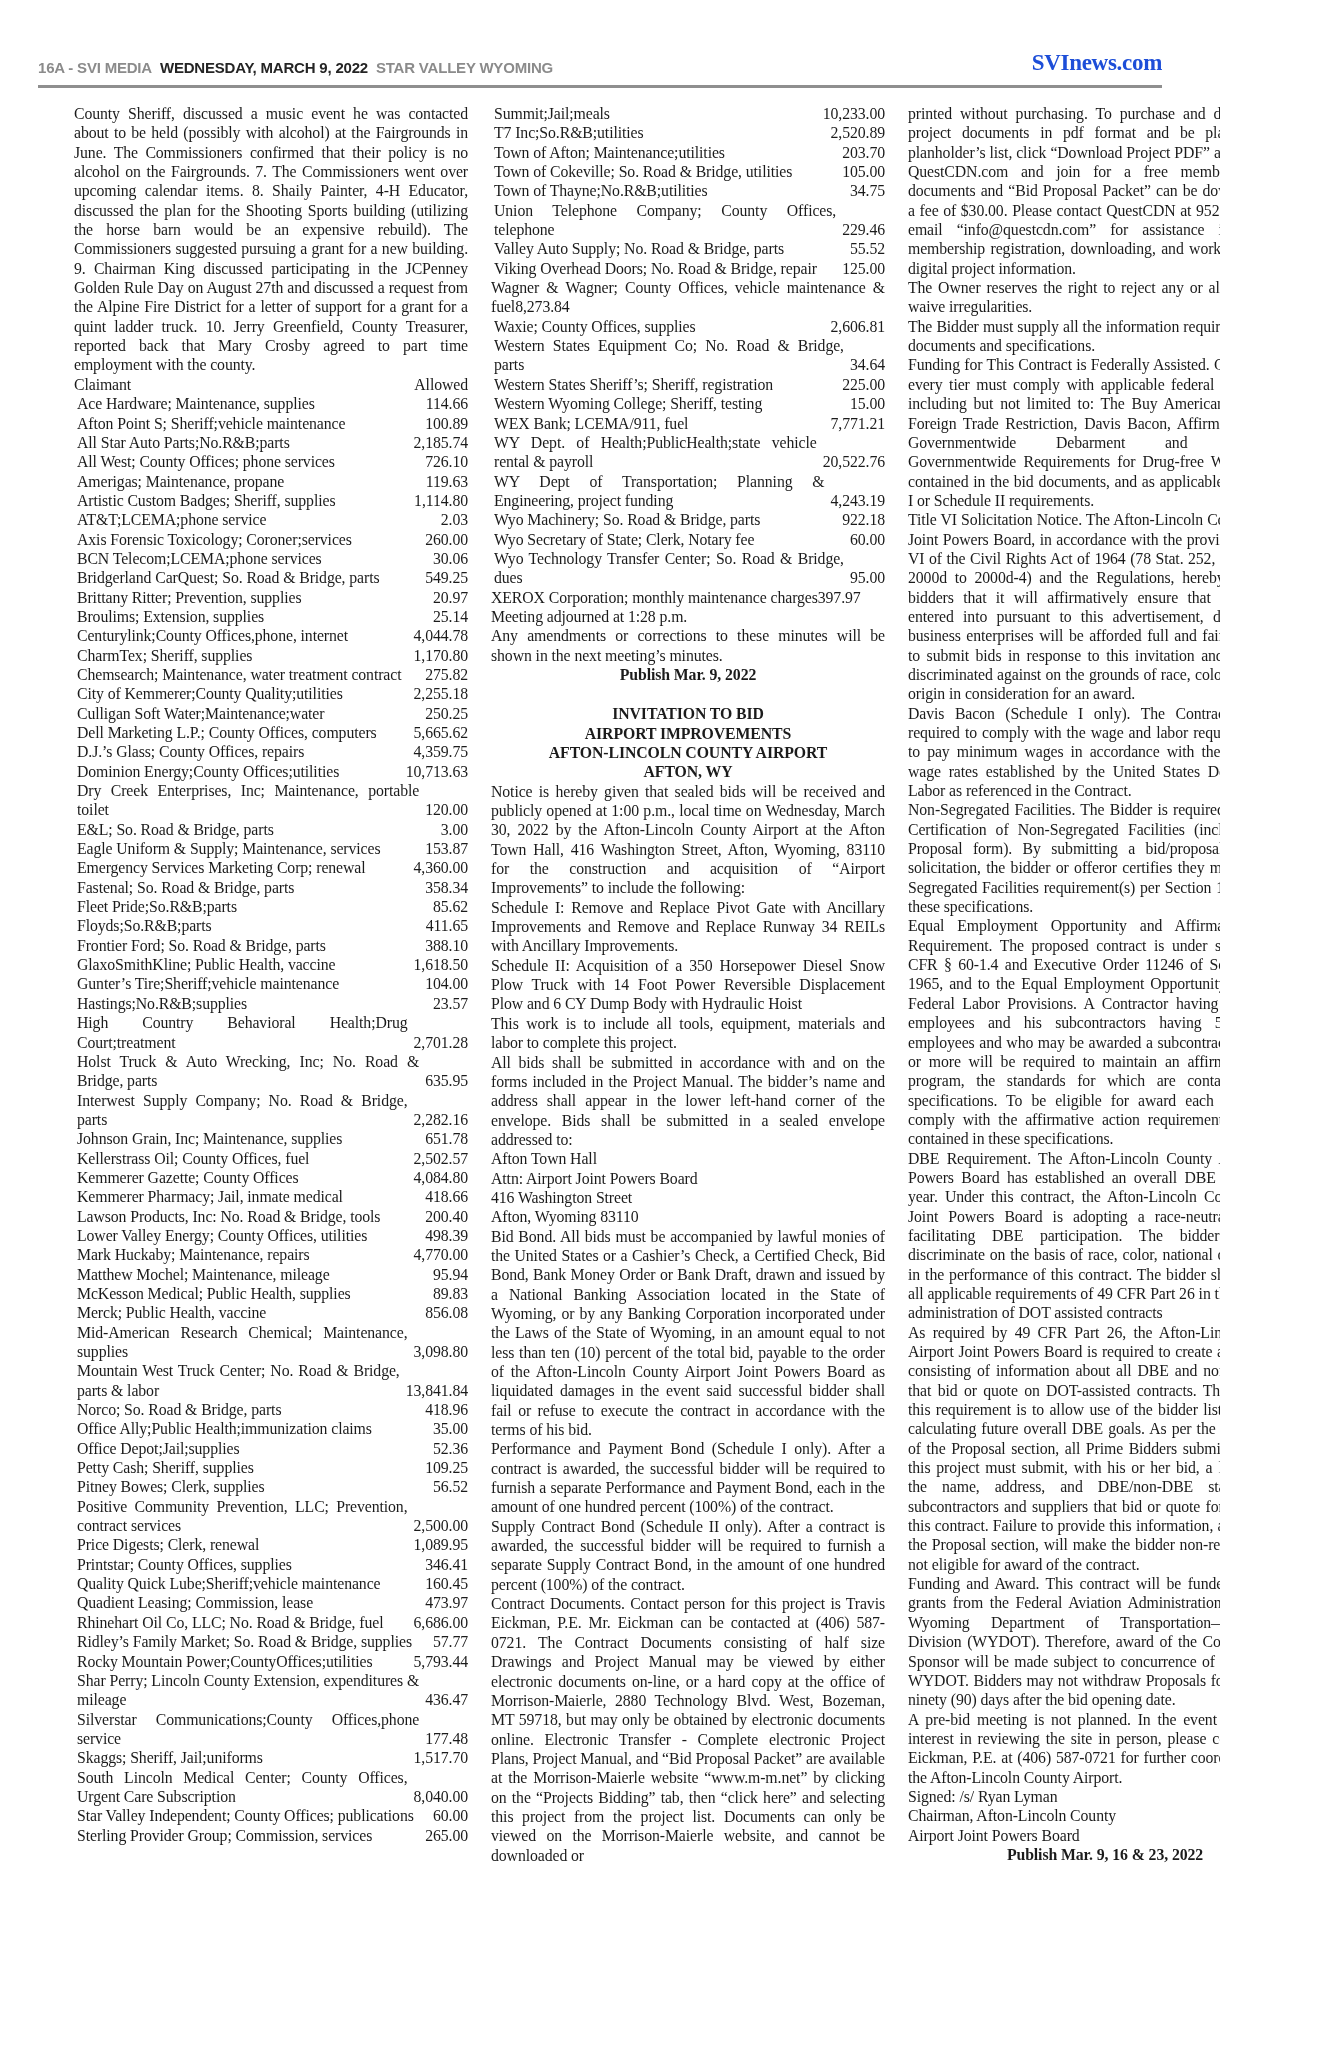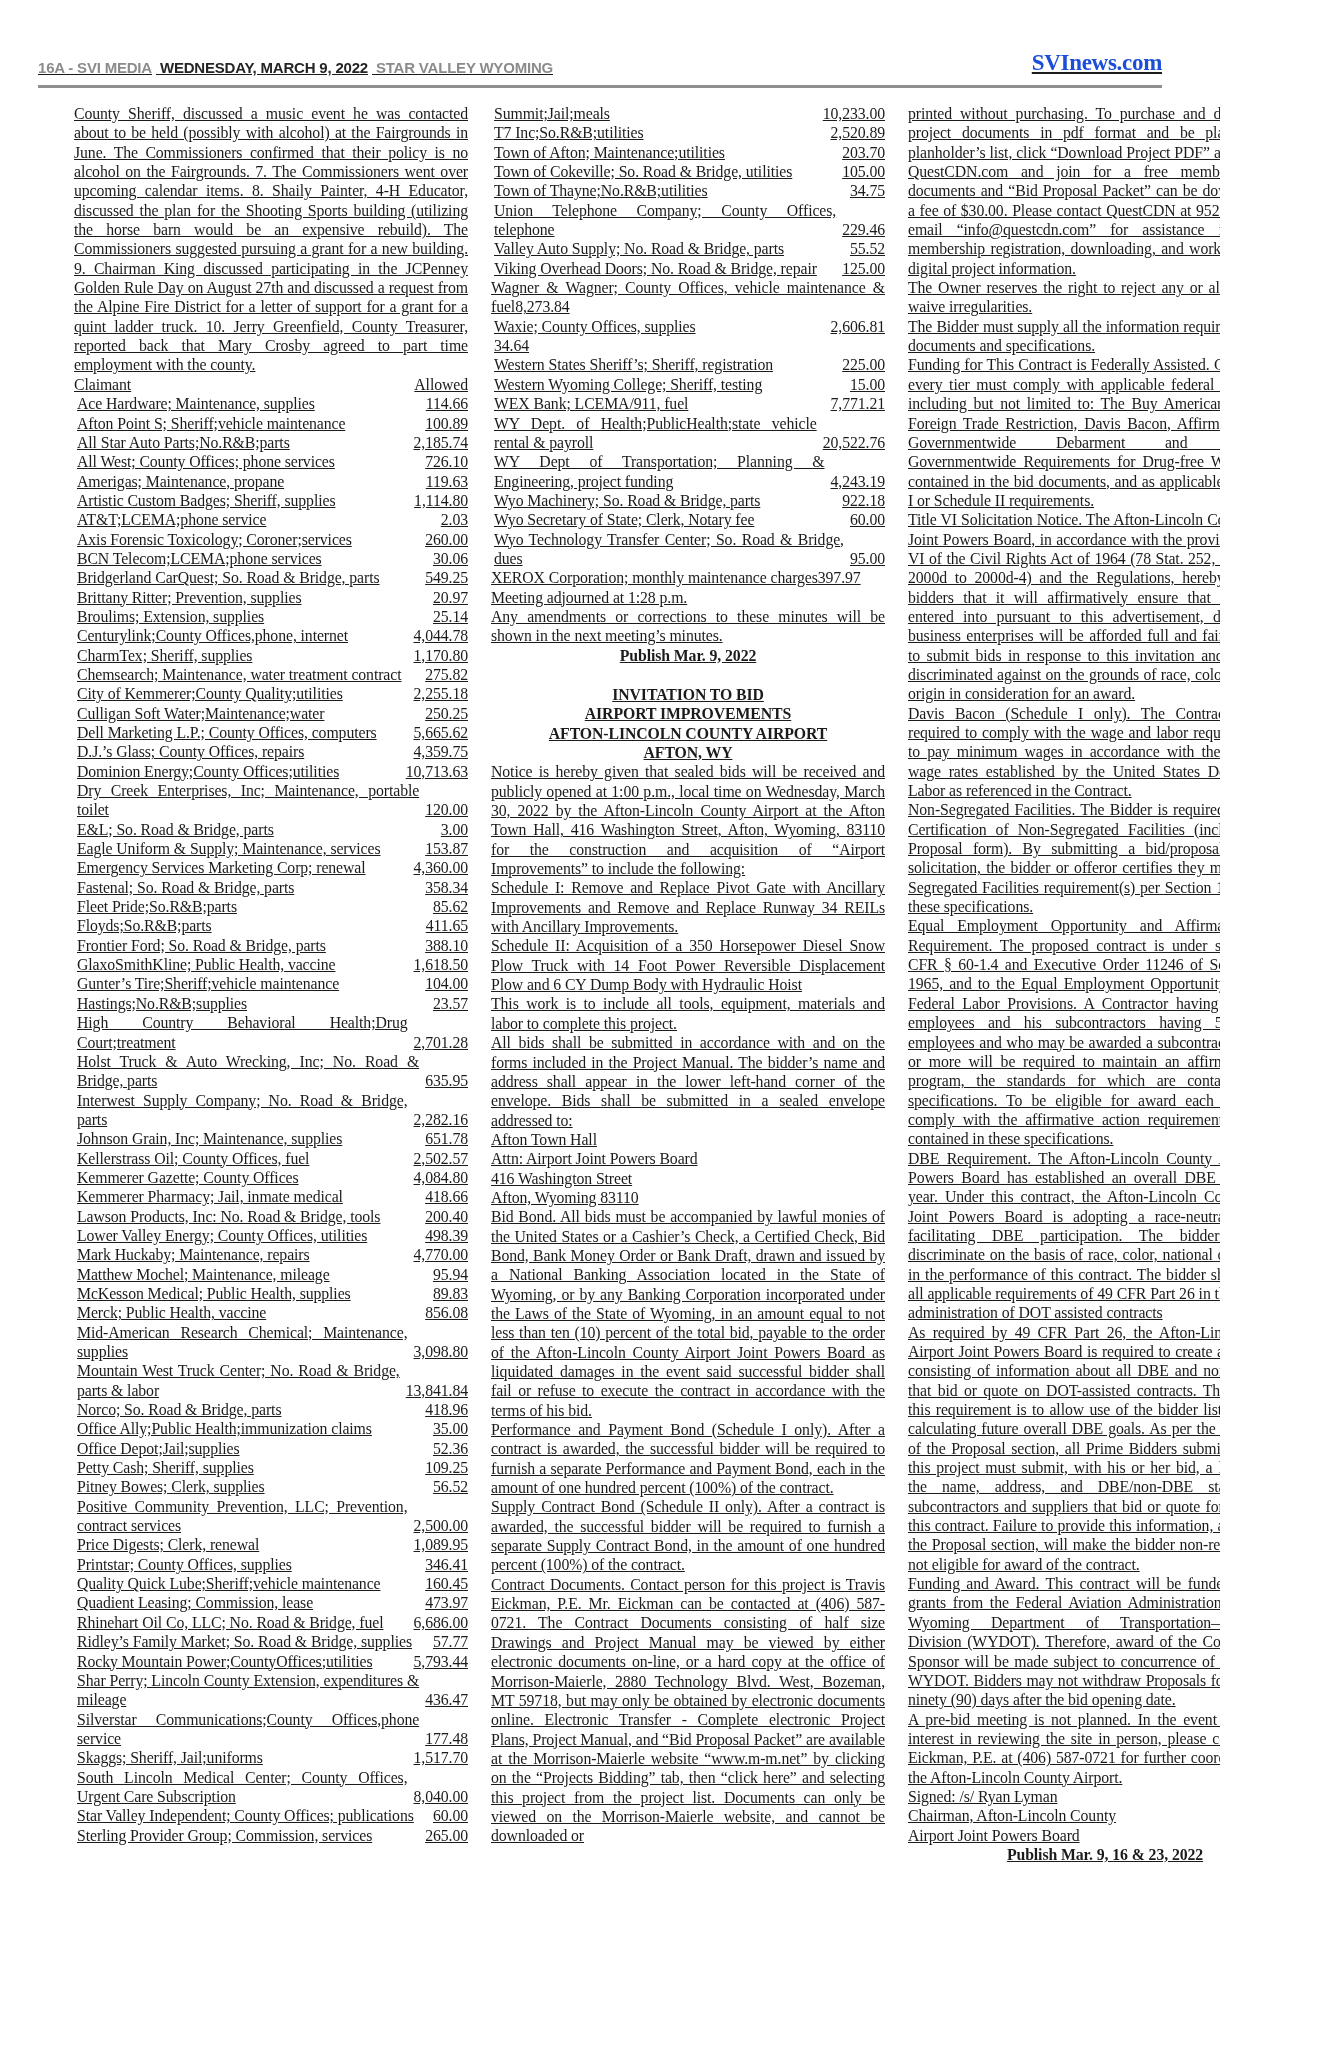--- a/index.html
+++ b/index.html
@@ -5,21 +5,20 @@
   html,body{margin:0;padding:0;background:#ffffff;}
   .page{
     position:relative;
     width:1220px;height:2048px;
     background:#fff;
     box-sizing:border-box;
     padding:50px 58px 0 38px;
     font-family:"Liberation Serif","DejaVu Serif",serif;
     color:#1b1b1b;
     overflow:hidden;
-    text-decoration:underline;
   }
   .masthead{
     display:flex;justify-content:space-between;align-items:flex-end;
     border-bottom:3px solid #8f8f8f;
     padding-bottom:9px;
   }
   .masthead-left{
     font-family:"Liberation Sans","DejaVu Sans",sans-serif;
     font-size:15px;font-weight:bold;color:#8b8b8b;
     letter-spacing:-0.2px;white-space:nowrap;
@@ -361,20 +360,21 @@
         <div class="row">
           <span class="nm">Viking Overhead Doors; No. Road &amp; Bridge, repair</span>
           <span class="amt">125.00</span>
         </div>
         <div class="para">Wagner &amp; Wagner; County Offices, vehicle maintenance &amp; fuel8,273.84</div>
         <div class="row">
           <span class="nm">Waxie; County Offices, supplies</span>
           <span class="amt">2,606.81</span>
         </div>
         <div class="row">
+          <span class="nm">Western States Equipment Co; No. Road &amp; Bridge, parts</span>
           <span class="amt">34.64</span>
         </div>
         <div class="row">
           <span class="nm">Western States Sheriff’s; Sheriff, registration</span>
           <span class="amt">225.00</span>
         </div>
         <div class="row">
           <span class="nm">Western Wyoming College; Sheriff, testing</span>
           <span class="amt">15.00</span>
         </div>

